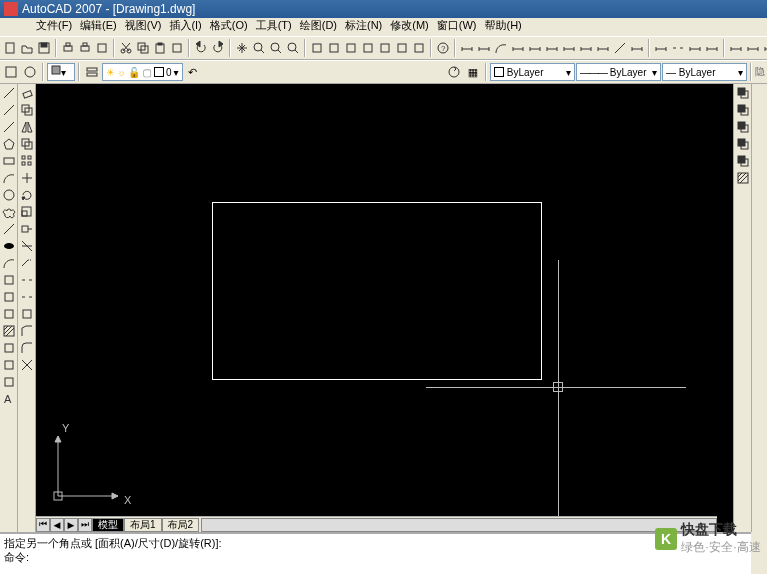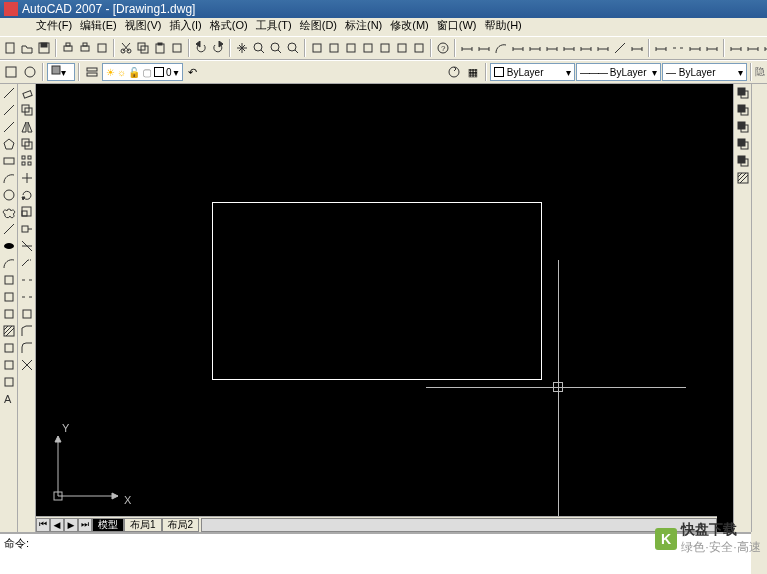--- a/index.html
+++ b/index.html
@@ -664,20 +664,21 @@
           <line x1="2" y1="10" x2="10" y2="2"></line>
           <line x1="4" y1="12" x2="12" y2="4"></line>
         </svg>
       </div>
     </div>
   <div class="scroll-v"></div>
 </div>
 
 <div style="display:flex;">
   <div class="cmdline" style="flex:1;">
+    <div>指定另一个角点或 [面积(A)/尺寸(D)/旋转(R)]:</div>
     <div>命令:</div>
   </div>
   <div class="cmd-scroll"></div>
 </div>
 
 <div class="watermark">
   <div class="logo-k">K</div>
   <div>
     <span>快盘下载</span>
     <small>绿色·安全·高速</small>

